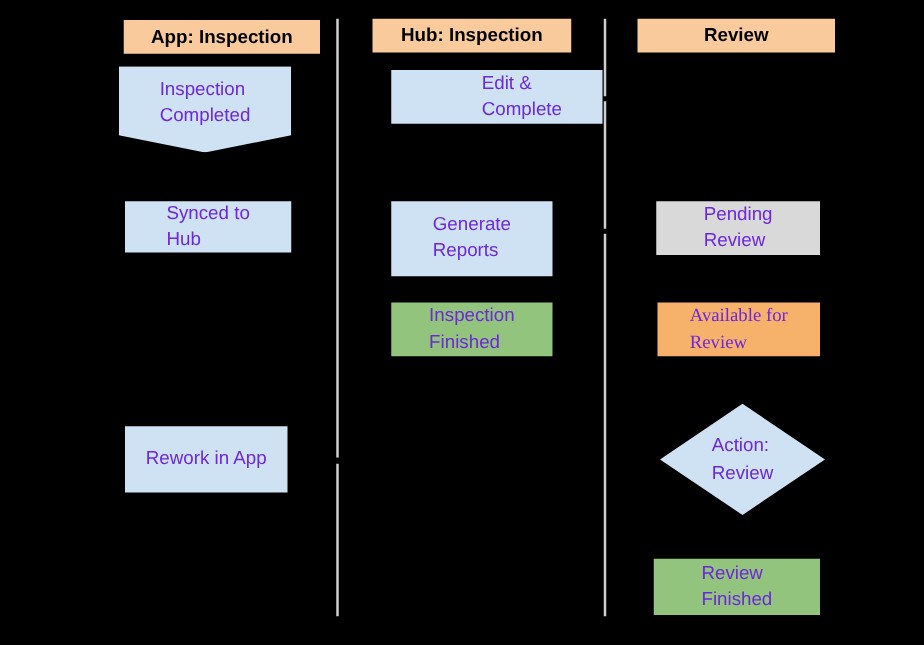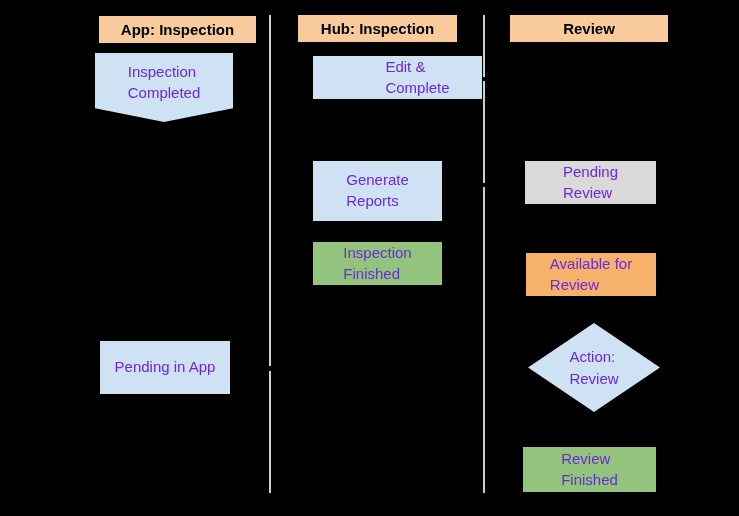--- a/index.html
+++ b/index.html
@@ -56,31 +56,33 @@
   <div class="divider-seg" style="left:483px;top:15px;height:62px;"></div>
   <div class="divider-seg" style="left:483px;top:81px;height:102px;"></div>
   <div class="divider-seg" style="left:483px;top:187px;height:306px;"></div>
 
   <div class="col-header" style="left:99px;top:16px;width:157px;height:27px;">App: Inspection</div>
   <div class="col-header" style="left:298px;top:15px;width:159px;height:27px;">Hub: Inspection</div>
   <div class="col-header" style="left:510px;top:15px;width:158px;height:27px;">Review</div>
 
   <div class="shape fill-blue offpage" style="left:95px;top:53px;width:138px;height:59px;">Inspection
 Completed</div>
-  <div class="shape fill-blue" style="left:100px;top:341px;width:130px;height:53px;">Pending in App</div>
+  <div class="shape fill-blue" style="left:100px;top:161px;width:133px;height:41px;">Synced to
+Hub</div>
+  <div class="shape fill-blue" style="left:100px;top:341px;width:130px;height:53px;">Rework in App</div>
 
   <div class="shape fill-blue" style="left:313px;top:56px;width:129px;height:43px;padding-left:40px;">Edit &amp;
 Complete</div>
   <div class="shape fill-blue" style="left:313px;top:161px;width:129px;height:60px;">Generate
 Reports</div>
   <div class="shape fill-green" style="left:313px;top:242px;width:129px;height:43px;">Inspection
 Finished</div>
 
   <div class="shape fill-gray" style="left:525px;top:161px;width:131px;height:43px;">Pending
 Review</div>
-  <div class="shape fill-orange" style="left:526px;top:253px;width:130px;height:43px;">Available for
+  <div class="shape fill-orange" style="left:526px;top:242px;width:130px;height:43px;font-family:Liberation Serif, serif;">Available for
 Review</div>
   <div class="shape fill-blue diamond" style="left:528px;top:323px;width:132px;height:89px;">Action:
 Review</div>
   <div class="shape fill-green" style="left:523px;top:447px;width:133px;height:45px;">Review
 Finished</div>
 
 </div>
 
 </body></html>

